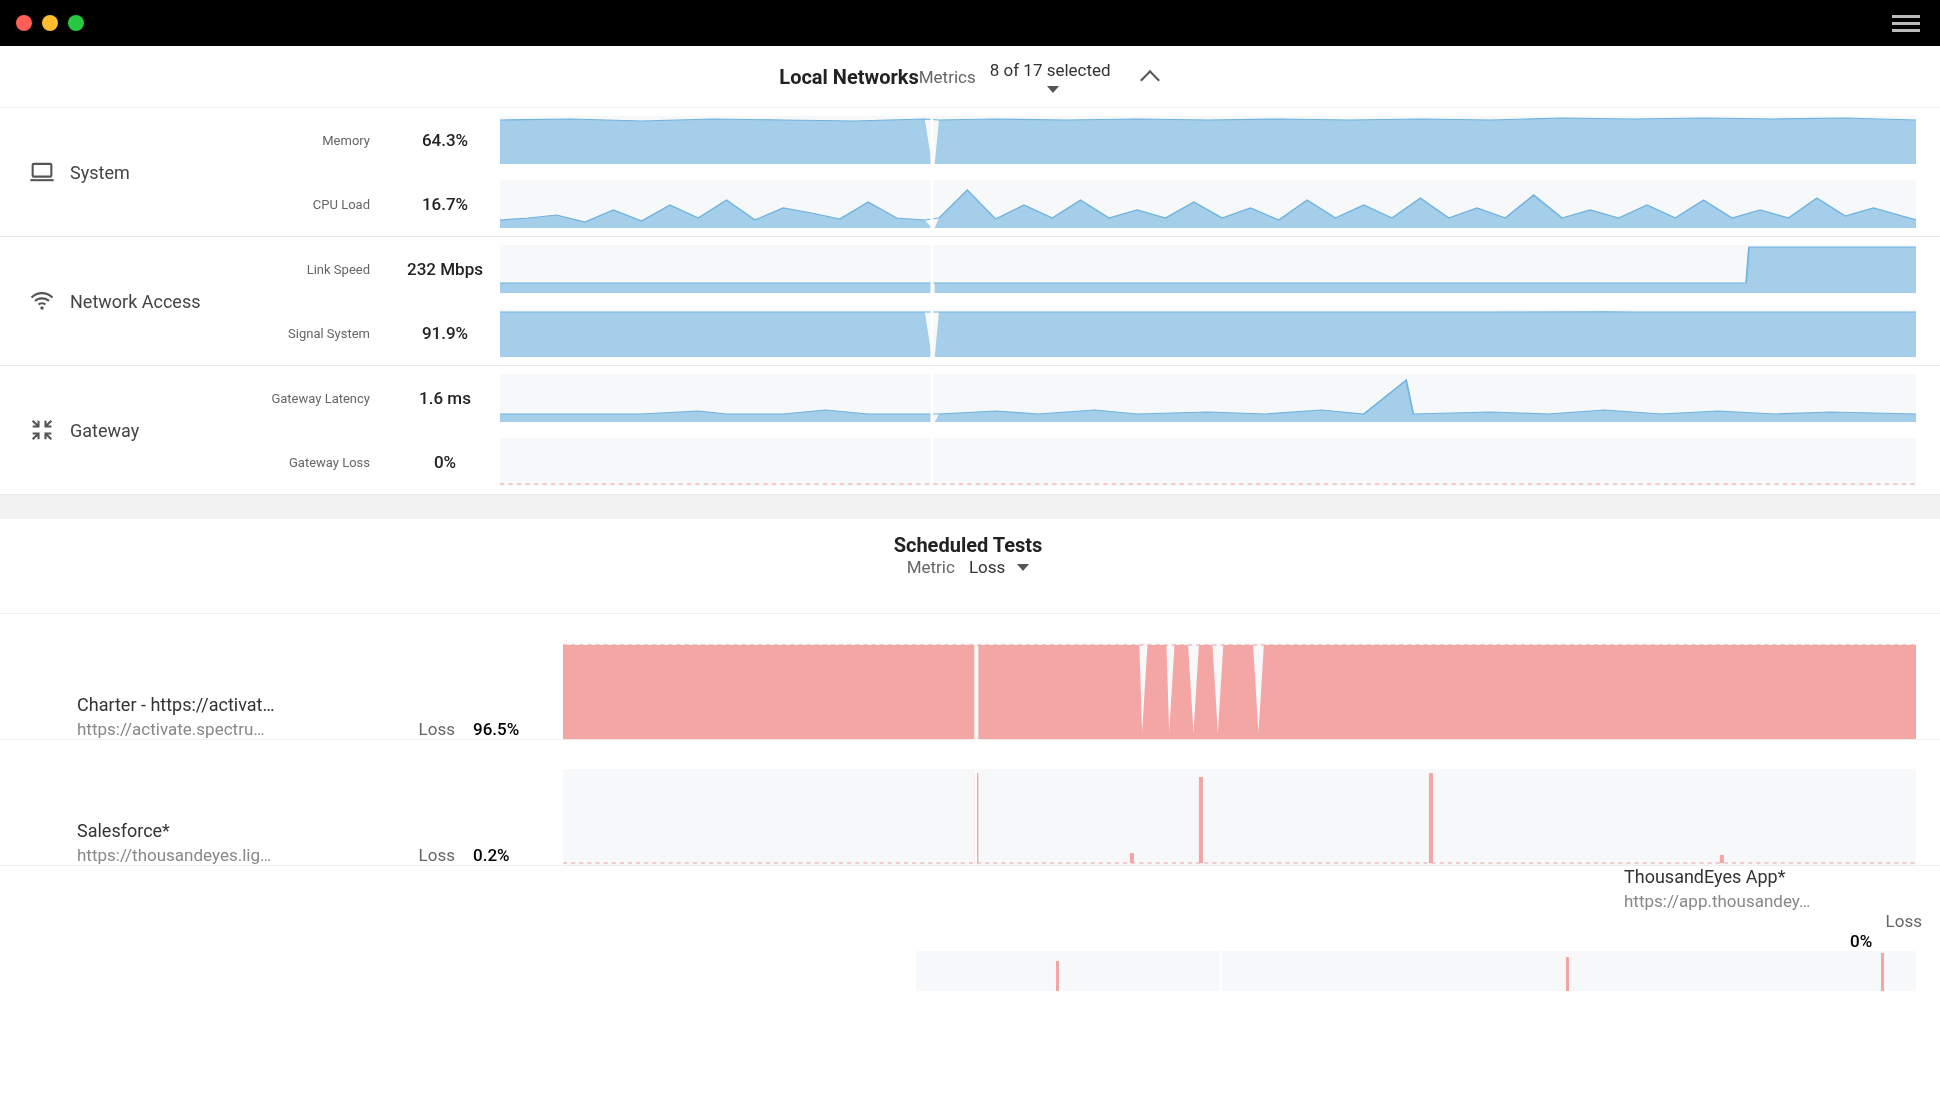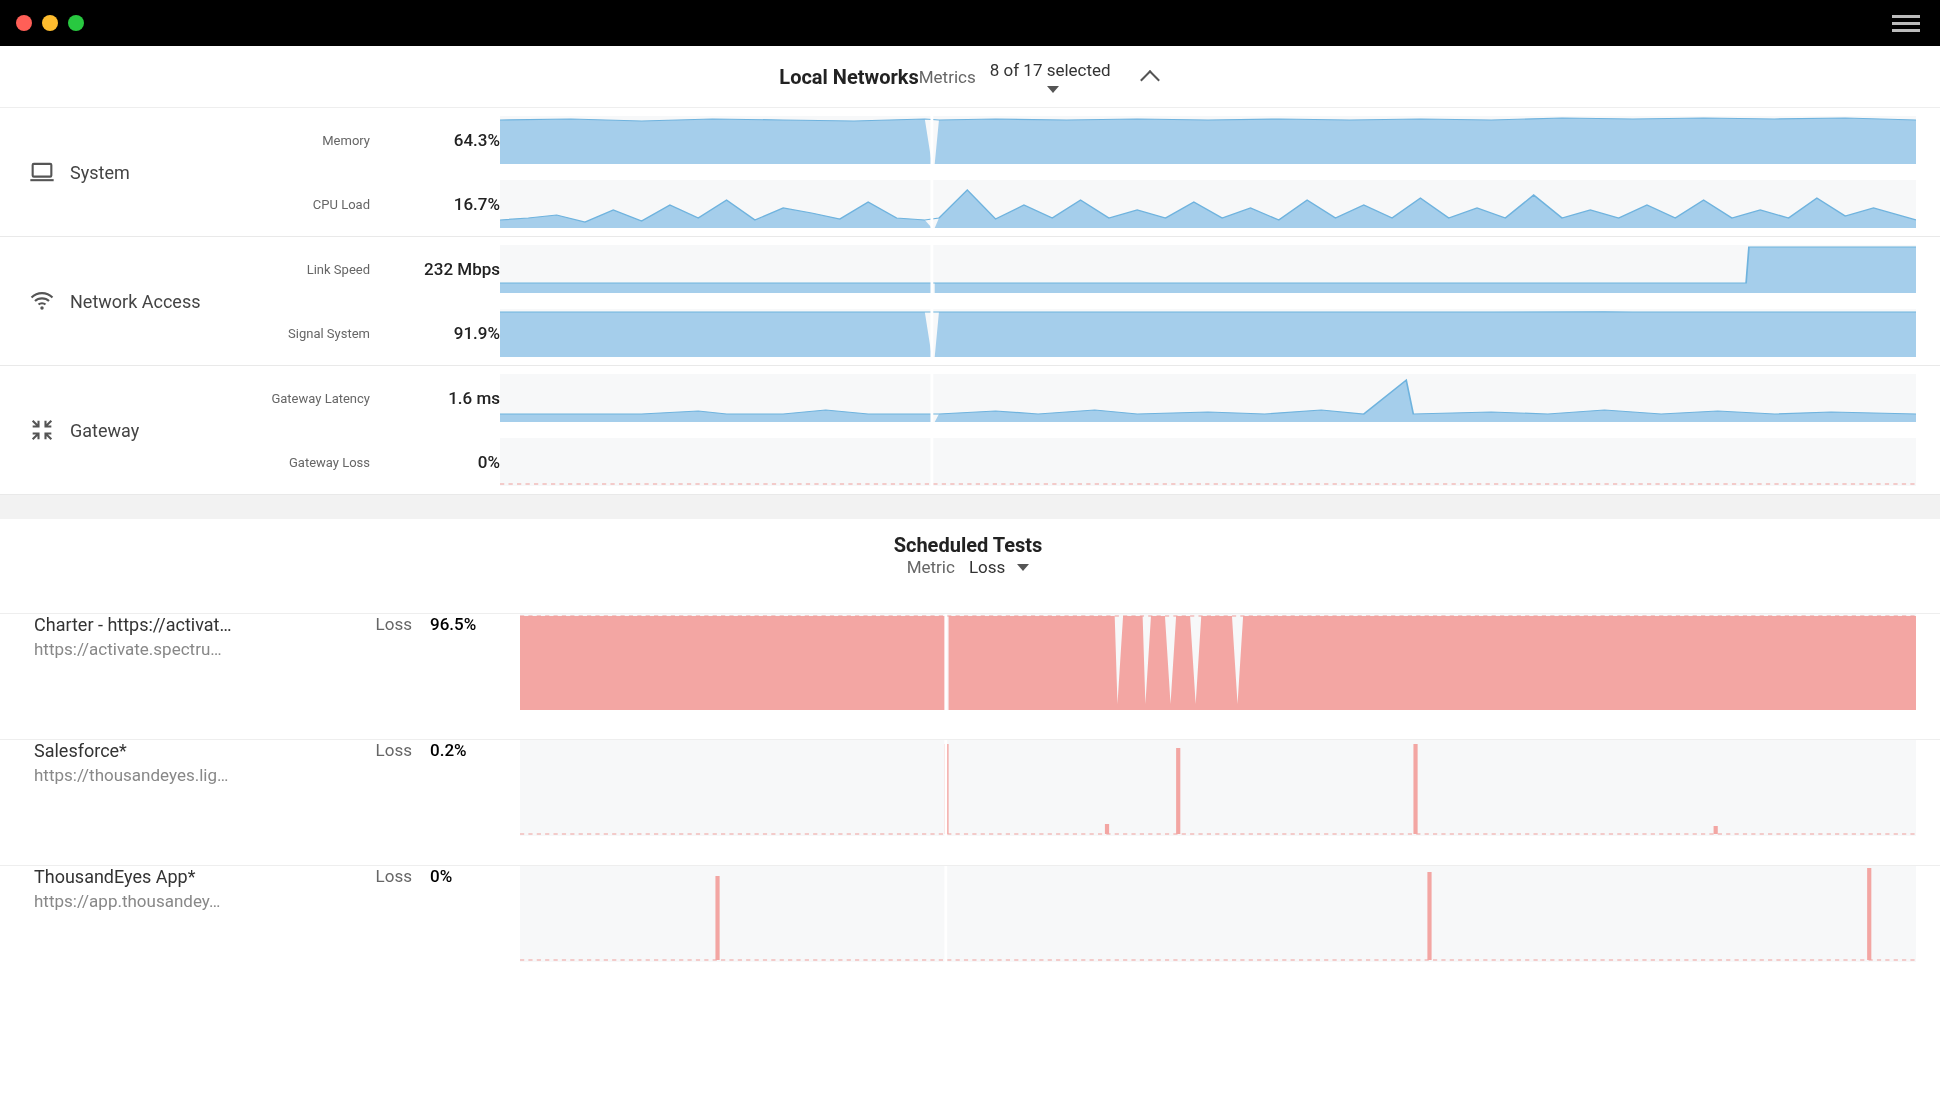--- a/index.html
+++ b/index.html
@@ -20,28 +20,28 @@
 .metrics-value { color: #333; }
 .caret-down { width: 0; height: 0; border-left: 6px solid transparent; border-right: 6px solid transparent; border-top: 7px solid #555; display: inline-block; margin-left: 6px; }
 .chevron-up { width: 14px; height: 14px; border-top: 2px solid #555; border-right: 2px solid #555; transform: rotate(-45deg); margin-top: 6px; margin-left: 18px; }
 
 .metric-group { display: flex; border-bottom: 1px solid #e9e9e9; }
 .group-label { width: 240px; display: flex; align-items: center; gap: 14px; padding-left: 28px; font-size: 18px; color: #444; }
 .group-label svg { flex-shrink: 0; }
 .group-metrics { flex: 0 0 260px; display: flex; flex-direction: column; }
 .metric-row { display: flex; align-items: center; height: 64px; }
 .metric-name { flex: 1; text-align: right; padding-right: 20px; font-size: 13px; color: #666; }
-.metric-value { width: 110px; text-align: right; font-size: 17px; color: #222; font-weight: 500; }
+.metric-value { width: 110px; text-align: center; font-size: 17px; color: #222; font-weight: 500; }
 .chart-col { flex: 1; display: flex; flex-direction: column; padding-right: 24px; }
 .chart-cell { height: 64px; display: flex; align-items: center; }
 .chart-cell svg { width: 100%; height: 48px; display: block; }
 
 .gap-bar { height: 24px; background: #f2f2f2; }
 
-.test-row { display: flex; align-items: flex-start; border-top: 1px solid #eee; height: 126px; }
+.test-row { display: flex; align-items: flex-end; border-top: 1px solid #eee; height: 126px; padding-left: 43px; }
 .test-row:first-of-type { border-top: none; }
 .test-label { width: 350px; padding-left: 34px; }
 .test-name { font-size: 18px; color: #333; white-space: nowrap; overflow: hidden; text-overflow: ellipsis; max-width: 240px; }
 .test-url { font-size: 17px; color: #888; white-space: nowrap; overflow: hidden; text-overflow: ellipsis; max-width: 240px; margin-top: 4px; }
 .test-metric { width: 80px; text-align: right; font-size: 17px; color: #666; padding-right: 18px; }
 .test-value { width: 90px; font-size: 17px; color: #000000; font-weight: 500; }
 .test-chart { flex: 1; padding-right: 24px; }
 .test-chart svg { width: 100%; height: 96px; display: block; }
 
 .blue-area { fill: #a5ceeb; }
@@ -242,21 +242,21 @@
       <rect class="red-area" x="304" y="4" width="3" height="90"></rect>
       <rect class="red-area" x="419" y="84" width="3" height="10"></rect>
       <rect class="red-area" x="470" y="8" width="3" height="86"></rect>
       <rect class="red-area" x="640" y="4" width="3" height="90"></rect>
       <rect class="red-area" x="855" y="86" width="3" height="8"></rect>
       <line class="divider-line" x1="305" y1="0" x2="305" y2="96"></line>
     </svg>
   </div>
 </div>
 
-<div class="test-row" style="border-bottom:none;">
+<div class="test-row" style="border-bottom:none;flex-direction:column;">
   <div class="test-label">
     <div class="test-name">ThousandEyes App*</div>
     <div class="test-url">https://app.thousandey…</div>
   </div>
   <div class="test-metric">Loss</div>
   <div class="test-value">0%</div>
   <div class="test-chart">
     <svg viewBox="0 0 1000 96" preserveAspectRatio="none">
       <rect class="grey-bg" x="0" y="0" width="1000" height="96"></rect>
       <line class="red-base" x1="0" y1="94" x2="1000" y2="94"></line>

